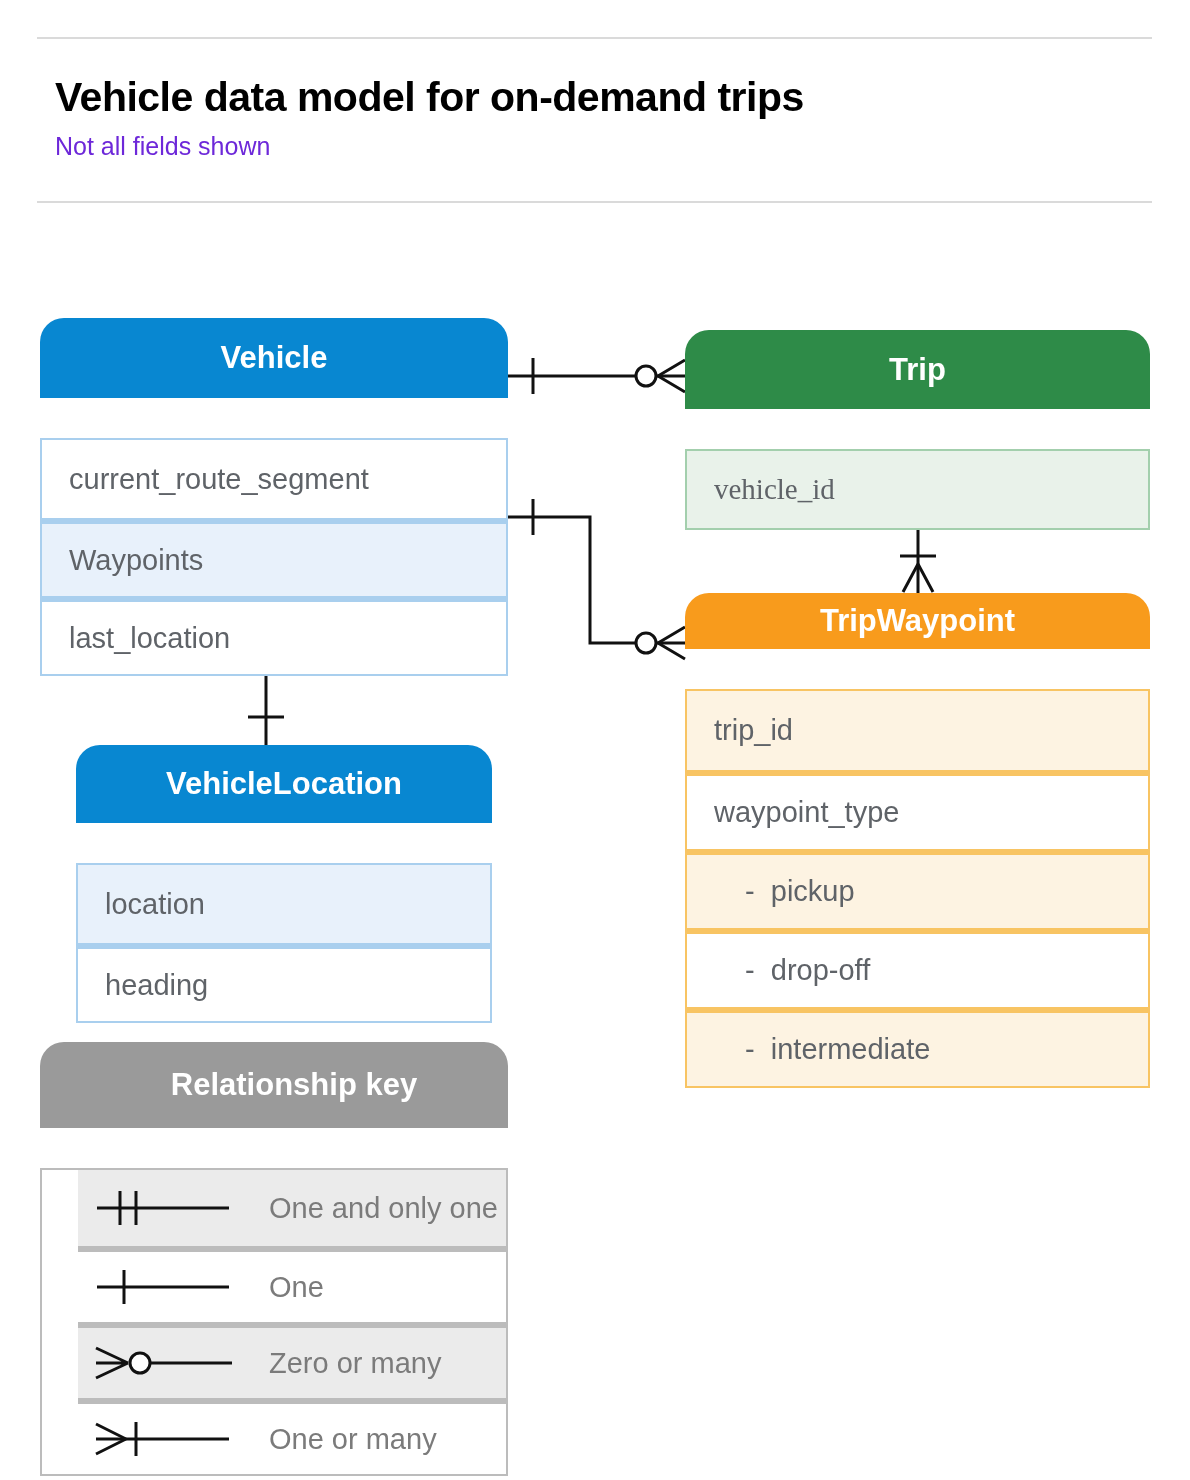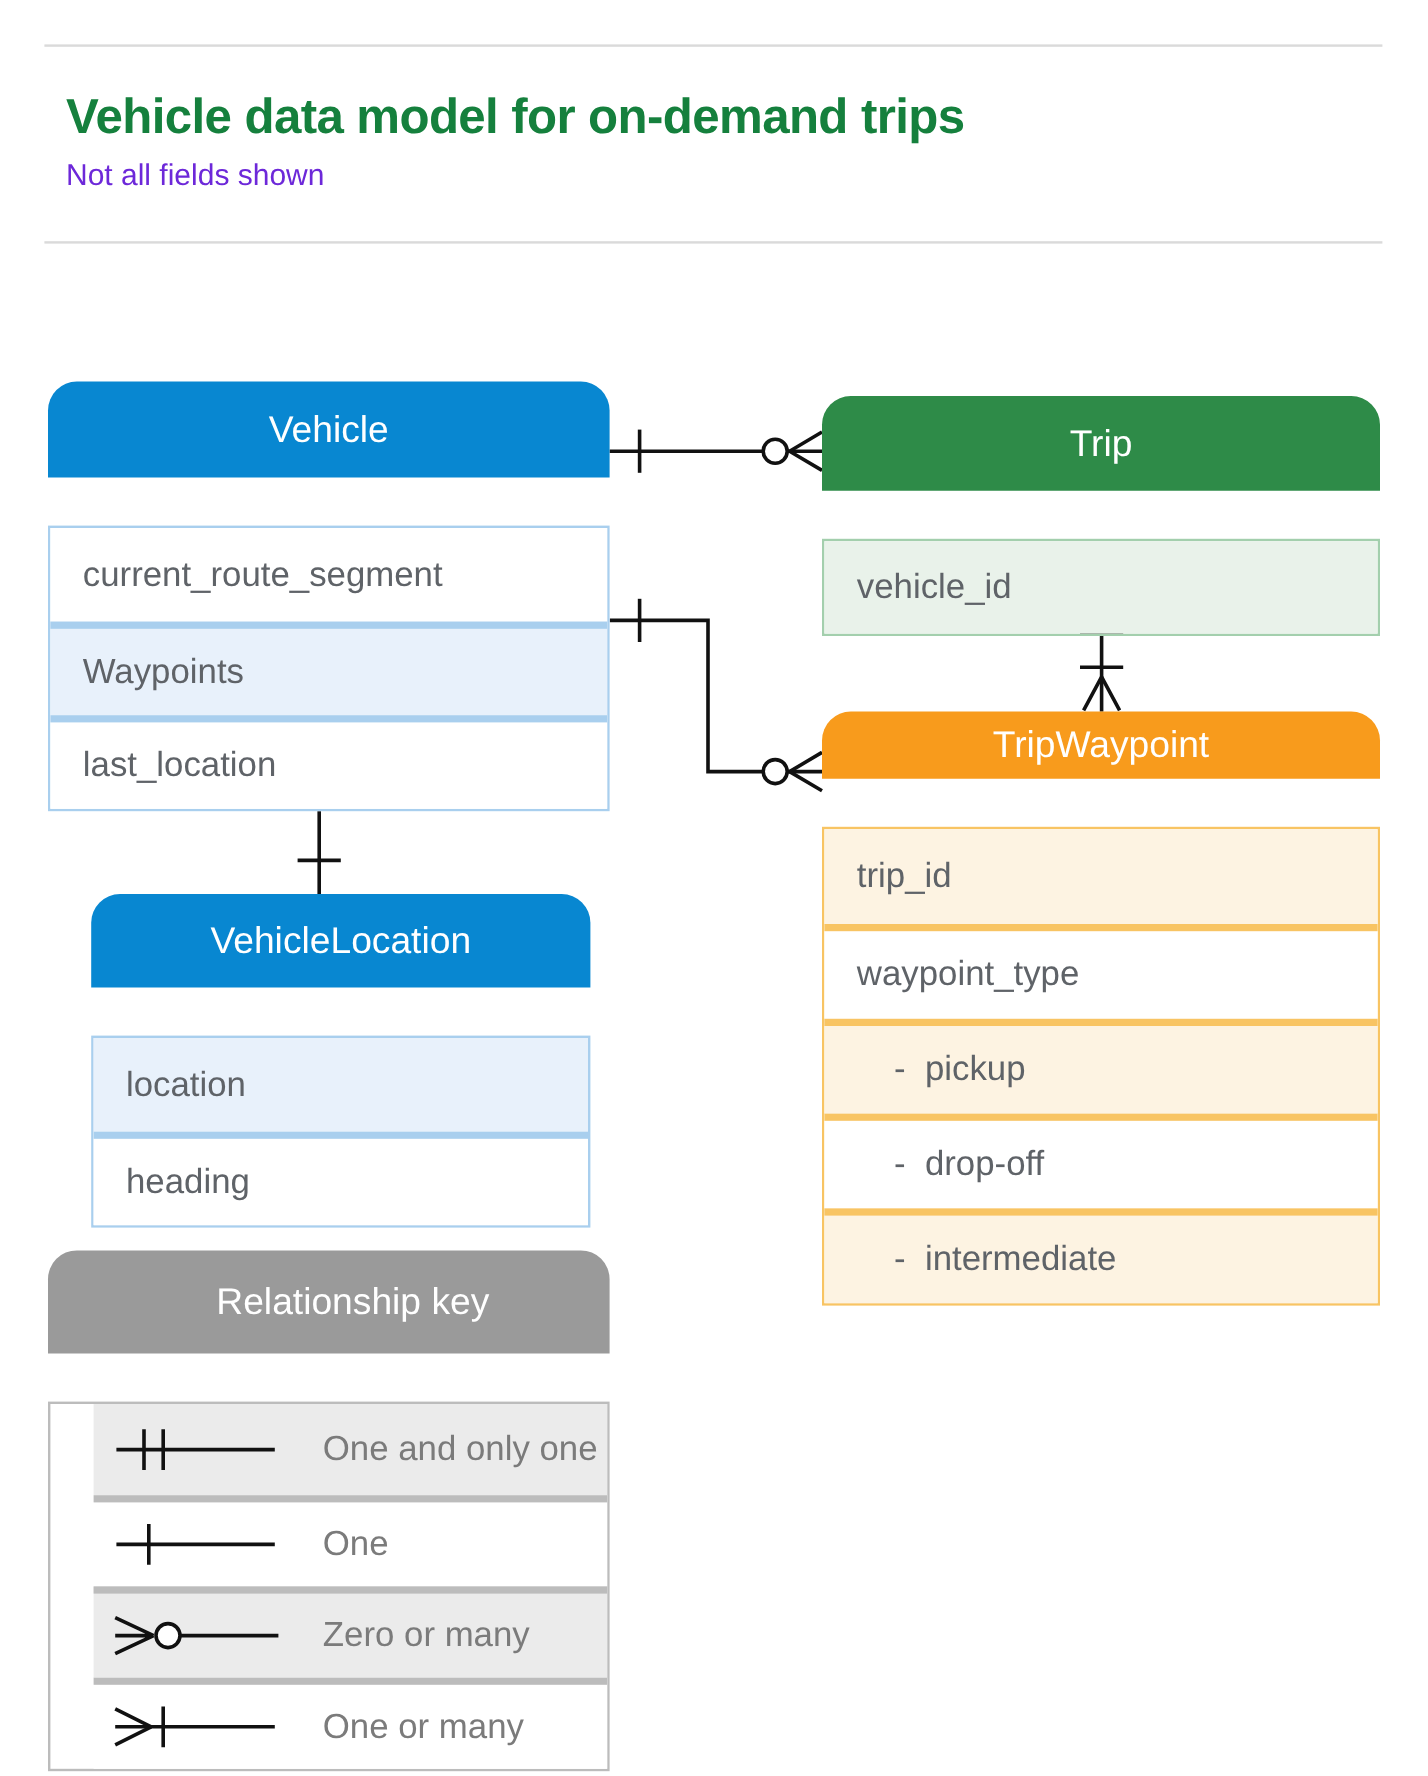--- a/index.html
+++ b/index.html
@@ -3,44 +3,44 @@
 <meta charset="utf-8">
 <style>
   html,body{margin:0;padding:0;background:#fff;}
   .canvas{
     position:relative;width:1190px;height:1480px;background:#ffffff;
     font-family:"Liberation Sans",sans-serif;overflow:hidden;
   }
   .rule{position:absolute;left:37px;width:1115px;height:2px;background:#dadada;}
   .rule-top{top:37px}
   .rule-bottom{top:201px}
-  .page-title{position:absolute;left:55px;top:74px;margin:0;font-size:41px;font-weight:700;color:#15803d;letter-spacing:-0.5px;}
+  .page-title{position:absolute;left:55px;top:74px;margin:0;font-size:41px;font-weight:700;color:#000000;letter-spacing:-0.5px;}
   .page-subtitle{position:absolute;left:55px;top:132px;margin:0;font-size:25px;font-weight:400;color:#6d28d9;}
 
   .card{position:absolute;}
   .card-header{
     display:flex;align-items:center;justify-content:center;
-    border-radius:24px 24px 0 0;color:#ffffff;font-weight:400;font-size:31px;
+    border-radius:24px 24px 0 0;color:#ffffff;font-weight:700;font-size:31px;
   }
   .card-body{border:2px solid #ccc;background:#fff;margin-top:40px;}
   .row{
     display:flex;align-items:center;box-sizing:border-box;
     padding-left:27px;font-size:29px;color:#5f6368;white-space:pre;background:#fff;
   }
   .row + .row{border-top:6px solid #ef4444;}
   .row.indent{padding-left:58px;}
 
   
   .c-blue  .card-header{background:#0887d1;}
   .c-blue  .card-body{border-color:#a9cfee;}
   .c-blue  .row{border-color:#a9cfee;}
   .c-blue  .row.tint{background:#e8f1fb;}
 
   .c-green .card-header{background:#2e8b48;}
-  .c-green .card-body{border-color:#a3cfad;}
+  .c-green .card-body{border-color:#a3cfad;font-family:Liberation Serif, serif;}
   .c-green .row{border-color:#a3cfad;}
   .c-green .row.tint{background:#e9f2ea;}
 
   .c-orange .card-header{background:#f89b1c;}
   .c-orange .card-body{border-color:#f8c463;}
   .c-orange .row{border-color:#f8c463;}
   .c-orange .row.tint{background:#fdf3e2;}
 
   .c-gray .card-header{background:#9a9a9a;}
   .c-gray .card-body{border-color:#bcbcbc;padding-left:36px;}

